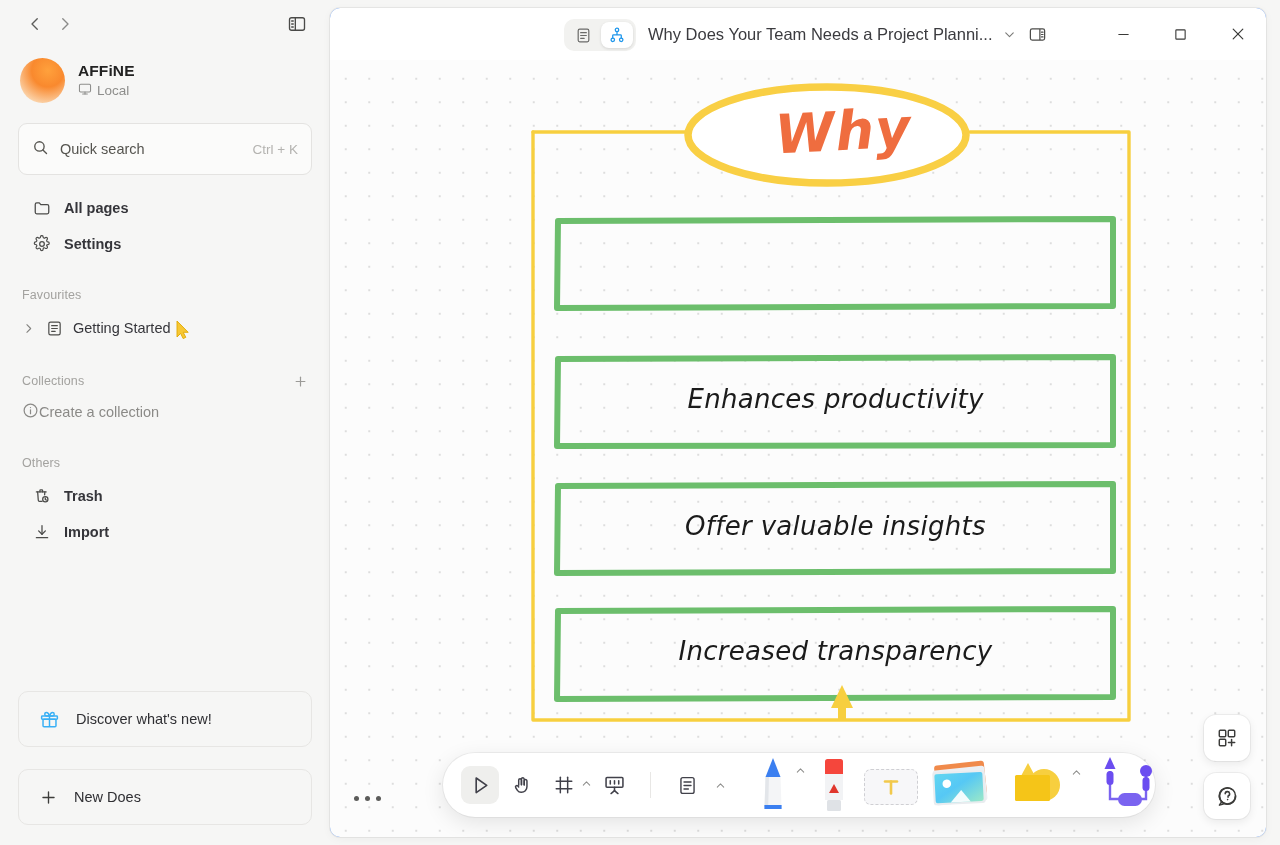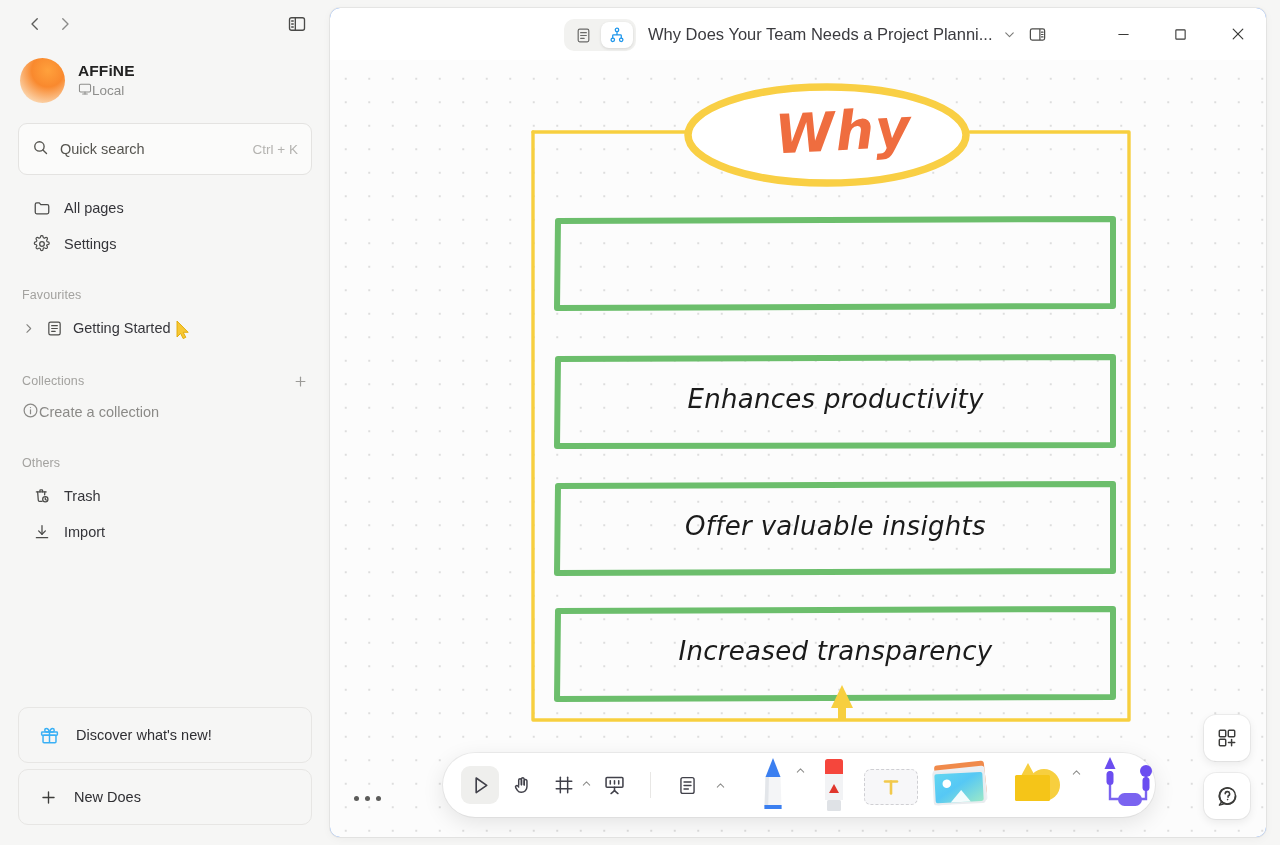--- a/index.html
+++ b/index.html
@@ -37,32 +37,32 @@
     display: flex; align-items: center; gap: 13px;
     padding: 10px 20px 6px 20px; cursor: pointer;
   }
   .ws-avatar {
     width: 45px; height: 45px; border-radius: 50%;
     background: radial-gradient(circle at 62% 28%, #ffa13c 0%, #f9892e 38%, #fbd2a8 78%, #fde8d4 100%);
     flex: 0 0 45px;
   }
   .ws-info { display: flex; flex-direction: column; gap: 2px; }
   .ws-name { font-size: 15.5px; font-weight: 700; color: #222; letter-spacing: .1px; }
-  .ws-sub { font-size: 13.5px; color: #8e8e8c; display: flex; align-items: center; }
+  .ws-sub { font-size: 13.5px; color: #8e8e8c; display: flex; align-items: center; gap: 5px; }
 
   .quick-search {
     margin: 14px 18px 0 18px;
     height: 52px; border: 1px solid #e4e3e1; border-radius: 9px;
     background: #fbfbfa;
     display: flex; align-items: center; padding: 0 13px; gap: 11px; cursor: pointer;
   }
   .qs-label { font-size: 14.5px; color: #55544f; flex: 1; }
   .qs-kbd { font-size: 13.5px; color: #b4b3b0; }
 
-  .sb-list { margin-top: 14px; }
+  .sb-list { margin-top: 14px; font-weight: bold; }
   .sb-item {
     height: 34px; display: flex; align-items: center; gap: 13px;
     padding: 0 18px 0 22px; cursor: pointer; border-radius: 7px;
     margin: 2px 10px; font-size: 14.5px; color: #35353a;
   }
   .sb-item .ico { width: 19px; height: 19px; display:flex; align-items:center; justify-content:center; color:#4c4c4a; flex:0 0 19px; }
 
   .sb-section {
     display: flex; align-items: center;
     padding: 0 20px 0 22px; margin-top: 20px; height: 24px;
@@ -80,21 +80,21 @@
   .cursor-badge { position: absolute; left: 165px; top: 9px; pointer-events: none; }
 
   .create-collection {
     display: flex; align-items: center; 
     margin: 2px 10px; padding: 0 12px; height: 34px; border-radius: 7px;
     font-size: 14.5px; color: #8b8a87; cursor: pointer;
   }
 
   .sb-spacer { flex: 1; }
 
-  .sb-bottom { padding: 0 18px 20px 18px; display: flex; flex-direction: column; gap: 6px; }
+  .sb-bottom { padding: 0 18px 20px 18px; display: flex; flex-direction: column; gap: 22px; }
   .btn-card {
     height: 56px; border: 1px solid #e7e6e4; border-radius: 10px;
     display: flex; align-items: center; gap: 16px; padding: 0 20px;
     font-size: 14.5px; color: #2f2f33; cursor: pointer; background: transparent;
   }
   .btn-card .gift { color: #3ab0f5; display:flex; }
   .btn-card .plus { color: #3d3d3b; display:flex; }
 
   
   #main {

